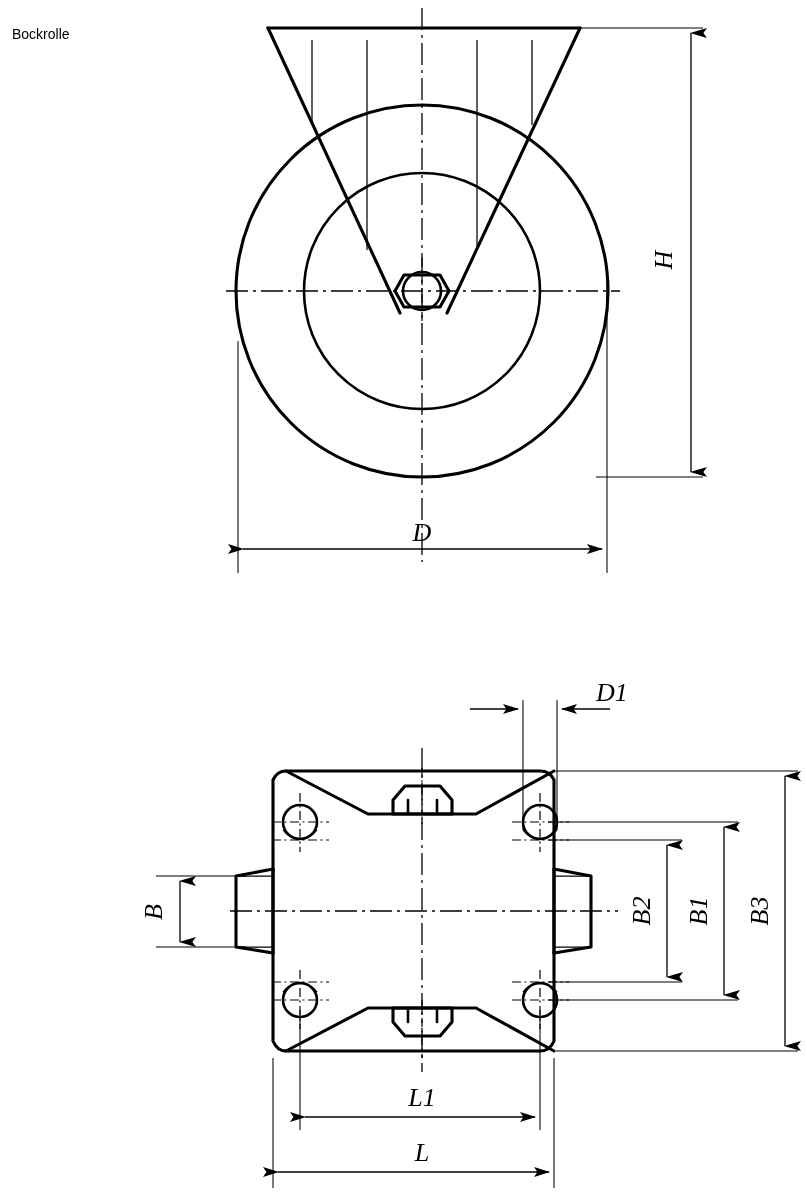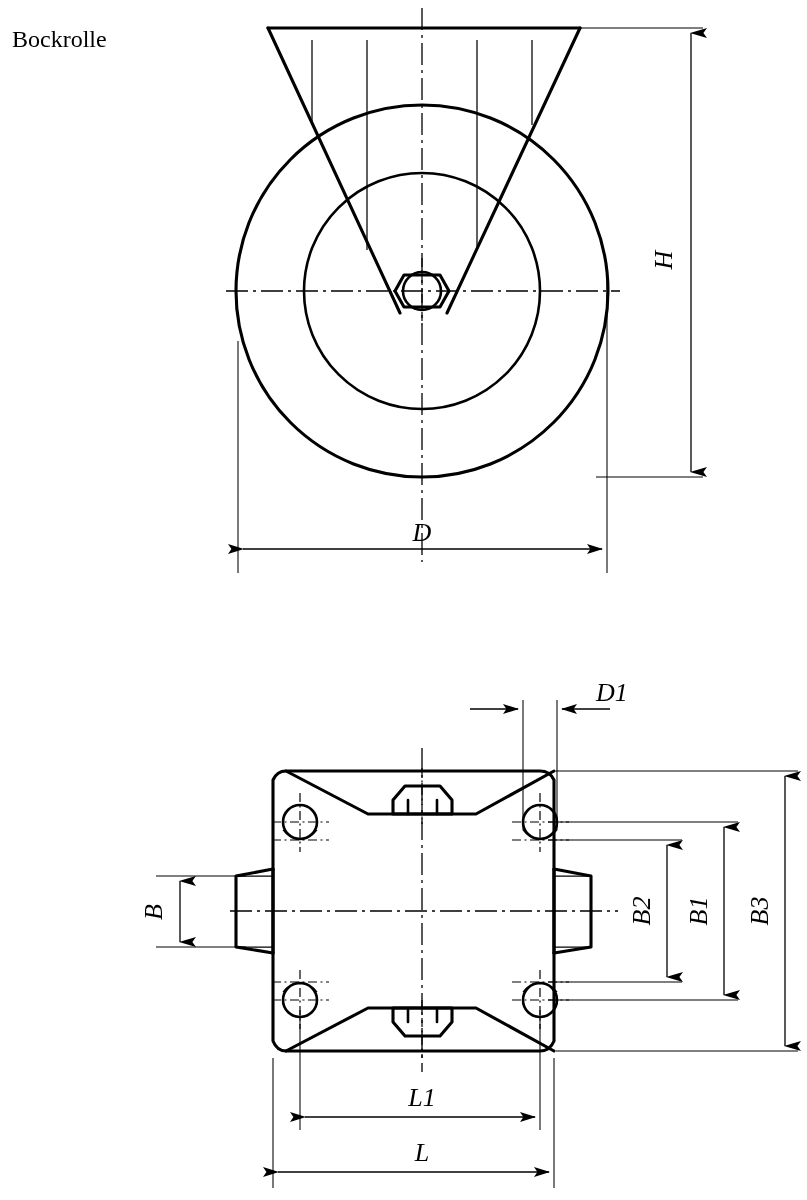--- a/index.html
+++ b/index.html
@@ -18,22 +18,22 @@
     position: absolute;
     left: 0;
     top: 0;
     width: 807px;
     height: 1200px;
   }
   .title-label {
     position: absolute;
     left: 12px;
     top: 26px;
-    font-family: Liberation Serif, serif;
-    font-size: 24px;
+    font-family: Liberation Sans, sans-serif;
+    font-size: 14px;
     color: #000000;
     letter-spacing: 0px;
     white-space: nowrap;
   }
   svg { display: block; }
   
   .outline  { fill: none; stroke: #000; stroke-width: 3.1; stroke-linejoin: round; stroke-linecap: round; }
   .outline2 { fill: none; stroke: #000; stroke-width: 2.6; stroke-linejoin: round; stroke-linecap: round; }
   .thin     { fill: none; stroke: #000; stroke-width: 1.25; }
   .thinner  { fill: none; stroke: #000; stroke-width: 1.05; }

